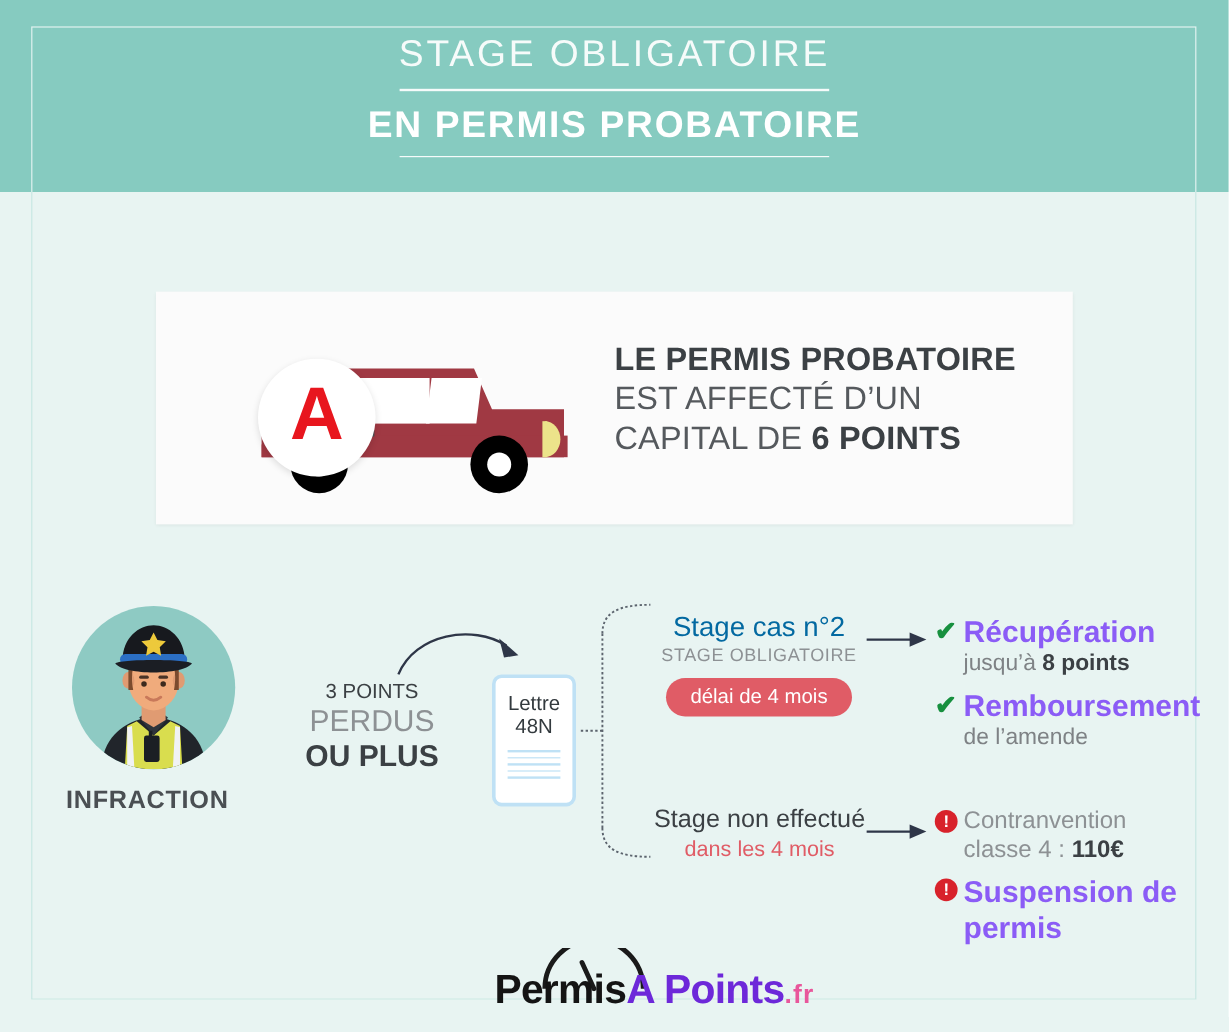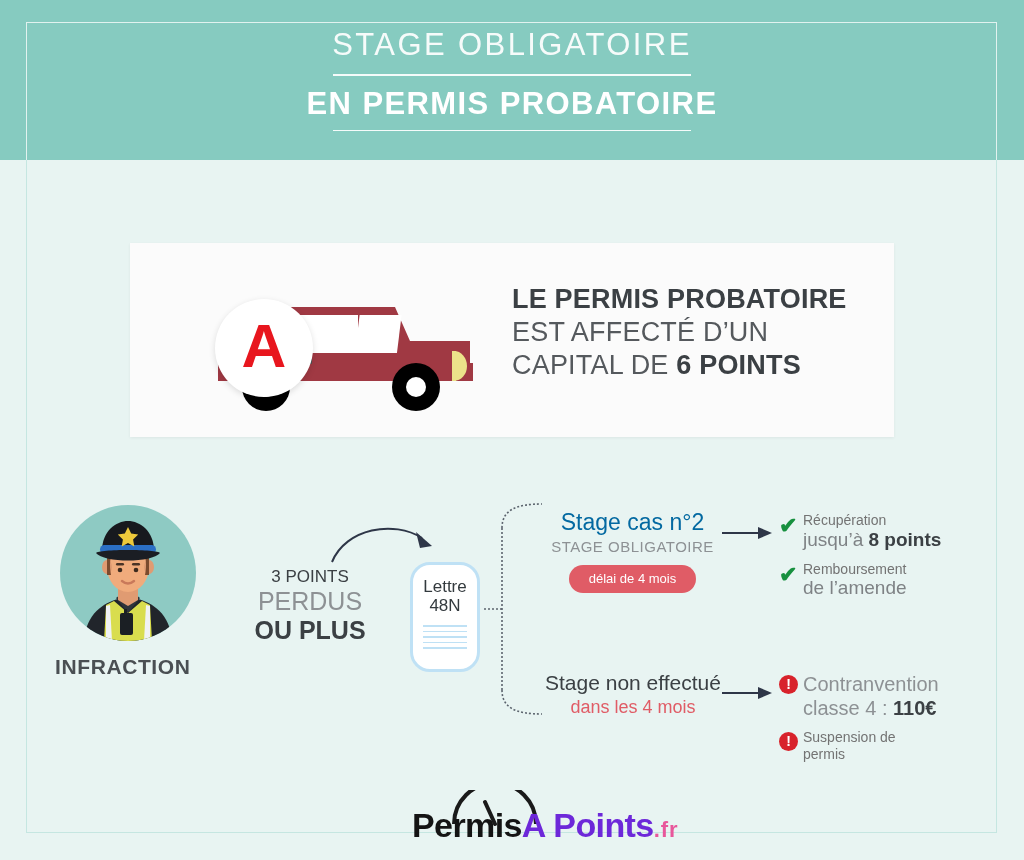--- a/index.html
+++ b/index.html
@@ -179,21 +179,21 @@
   .pb-3 { font-size: 25px; font-weight: bold; color: #3b4044; }
 
   
   .letter {
     position: absolute;
     left: 410px;
     top: 562px;
     width: 70px;
     height: 110px;
     border: 3px solid #bfe1f5;
-    border-radius: 20px;
+    border-radius: 8px;
     background: #ffffff;
     box-sizing: border-box;
   }
   .letter-t1, .letter-t2 {
     text-align: center;
     font-size: 17px;
     color: #333a3e;
     line-height: 1.12;
   }
   .letter-t1 { margin-top: 12px; }
@@ -216,21 +216,21 @@
     width: 205px;
     text-align: center;
   }
   .bt-title { font-size: 23px; color: #0369a1; font-weight: 400; line-height: 1.1; }
   .bt-sub { font-size: 15px; color: #8d9194; letter-spacing: 0.5px; margin-top: 3px; }
   .pill {
     display: inline-block;
     margin-top: 10px;
     background: #e05c66;
     color: #ffffff;
-    font-size: 13px;
+    font-size: 17px;
     border-radius: 16px;
     padding: 7px 20px 8px 20px;
     line-height: 1;
   }
 
   .branch-bottom {
     position: absolute;
     left: 528px;
     top: 671px;
     width: 210px;
@@ -238,21 +238,21 @@
   }
   .bb-title { font-size: 21px; color: #3b4044; line-height: 1.15; }
   .bb-sub { font-size: 18px; color: #e05c66; margin-top: 2px; }
 
   
   .res-top { position: absolute; left: 779px; top: 512px; width: 215px; }
   .res-bottom { position: absolute; left: 779px; top: 672px; width: 215px; }
   .res-item { display: flex; align-items: flex-start; margin-bottom: 9px; }
   .res-mark { width: 24px; flex: 0 0 24px; padding-top: 3px; }
   .res-text { line-height: 1.2; }
-  .rt-strong { font-size: 14px; font-weight: normal; color: #737373; }
+  .rt-strong { font-size: 25px; font-weight: bold; color: #8b5cf6; }
   .rt-light { font-size: 19px; font-weight: 300; color: #7e8285; }
   .rt-light b { font-weight: bold; color: #3b4044; }
   .rt-reg { font-size: 20px; font-weight: 300; color: #8d9194; }
   .rt-reg b { font-weight: bold; color: #3b4044; }
 
   .check {
     display: inline-block;
     color: #17903f;
     font-size: 22px;
     font-weight: bold;

